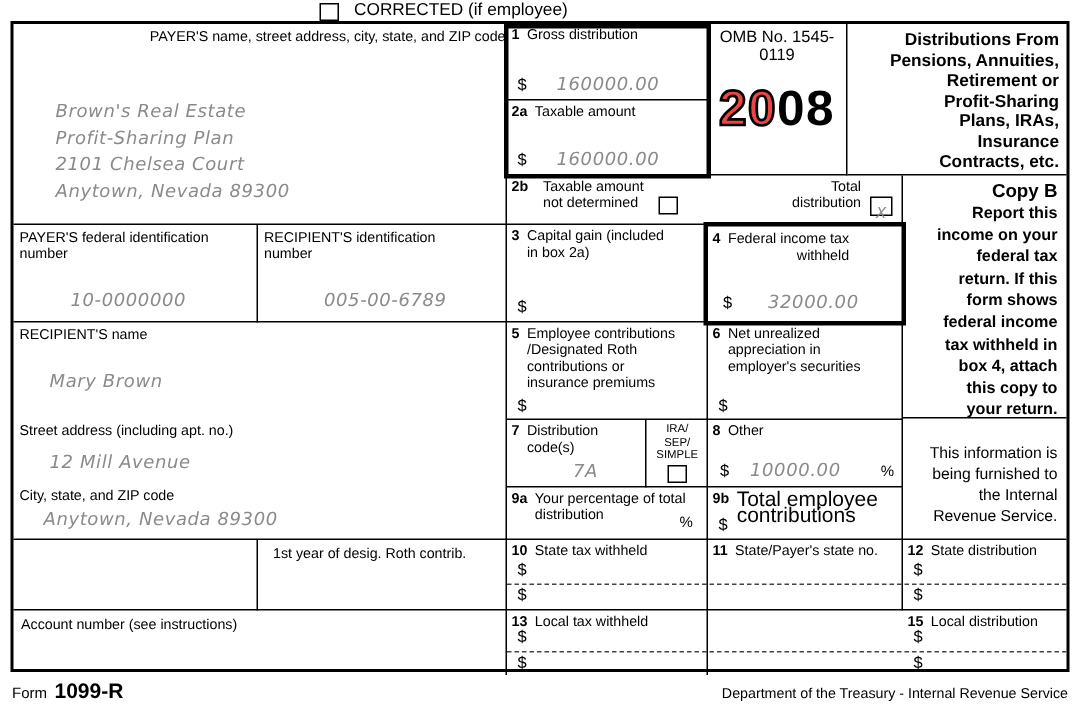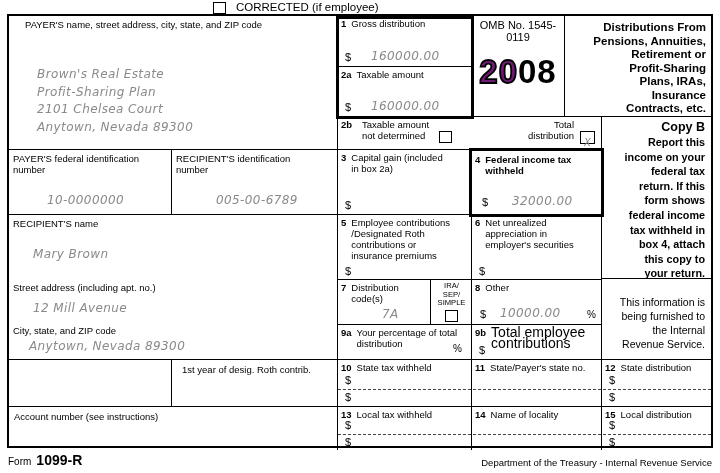--- a/index.html
+++ b/index.html
@@ -5,36 +5,36 @@
   html,body { margin:0; padding:0; background:#fff; }
   body { width:720px; height:473px; position:relative; font-family:"Liberation Sans", sans-serif; color:#000; overflow:hidden; }
   .abs { position:absolute; }
   .cell { position:absolute; box-sizing:border-box; }
   .br { border-right:1px solid #000; }
   .bb { border-bottom:1px solid #000; }
   .bl { border-left:1px solid #000; }
   .head { display:flex; gap:5px; padding:2px 3px; align-items:flex-start; }
   .num { font-weight:bold; font-size:9.5px; line-height:11px; flex:0 0 auto; }
   .lbl { font-size:9.5px; line-height:11px; white-space:pre-line; }
-  .lbl.bold { font-weight:bold; }
+  .lbl.bold { font-weight:normal;text-align:right; }
   .sm { font-size:14px; }
   .dollar { position:absolute; font-size:11px; }
   .pct { position:absolute; font-size:10px; }
   .hand { font-family:"DejaVu Sans", sans-serif; font-style:italic; color:#8a8a8a; font-size:12px; letter-spacing:0.4px; white-space:pre-line; }
   .hand.block { line-height:17.5px; }
   .cbx { position:absolute; width:13px; height:12px; border:1px solid #000; background:#fff; box-sizing:border-box; text-align:center; }
   .cbx .mark { font-family:"DejaVu Sans", sans-serif; font-style:italic; color:#8a8a8a; font-size:10px; line-height:11px; }
   .rt { text-align:right; white-space:pre-line; }
   .title-block { font-weight:bold; font-size:11.5px; line-height:13.5px; }
   .copyb-title { font-weight:bold; font-size:12.5px; line-height:15px; }
   .copyb-body { font-weight:bold; font-size:10.8px; line-height:14.6px; }
   .info-body { font-size:10.5px; line-height:14px; }
   .omb { font-size:11px; }
   .year { font-size:33px; font-weight:bold; letter-spacing:1px; line-height:34px; }
-  .year .outline { color:#701a75; -webkit-text-stroke:1.8px #000; }
+  .year .outline { color:#ef4444; -webkit-text-stroke:1.8px #000; }
   .formline { font-size:9.5px; }
   .formline b { font-size:13.5px; }
   .dash { position:absolute; border-top:1px dashed #444; height:0; }
   .thick { position:absolute; border:3px solid #000; box-sizing:border-box; pointer-events:none; background:transparent; }
   .footer-form { display:flex; align-items:baseline; gap:5px; font-size:10px; }
   .footer-form b { font-size:14px; }
   .footer-dept { font-size:9.5px; }
   .corrected-lbl { font-size:11.5px; }
 </style>
 </head>
@@ -42,21 +42,21 @@
 
 <div class="cbx abs" style="left:213px; top:2px;"></div>
 <div class="abs corrected-lbl" style="left:236px; top:1px;">CORRECTED (if employee)</div>
 
 <div class="cell" style="left:7px; top:14px; width:706px; height:434px; border:2px solid #000;">
 
   <div class="dash" style="left:329px; top:373px; width:373px;"></div>
   <div class="dash" style="left:329px; top:418px; width:373px;"></div>
 
   <div class="cell br bb" style="left:0; top:0; width:329px; height:134px;">
-    <div class="lbl" style="padding:3px 16px;">PAYER'S name, street address, city, state, and ZIP code</div>
+    <div class="lbl" style="padding:3px 0;text-align:right;">PAYER'S name, street address, city, state, and ZIP code</div>
     <div class="hand block abs" style="left:28px; top:50px;">Brown's Real Estate
 Profit-Sharing Plan
 2101 Chelsea Court
 Anytown, Nevada 89300</div>
   </div>
 
   <div class="cell bb" style="left:329px; top:0; width:134px; height:51px;">
     <div class="head">
         <span class="num">1</span>
         <span class="lbl">Gross distribution</span>
@@ -259,26 +259,20 @@
 
   <div class="cell br" style="left:329px; top:391px; width:134px; height:43px;">
     <div class="head">
         <span class="num">13</span>
         <span class="lbl">Local tax withheld</span>
       </div>
     <span class="dollar" style="left:7px; top:12px;">$</span>
     <span class="dollar" style="left:7px; top:29px;">$</span>
   </div>
 
-  <div class="cell br" style="left:463px; top:391px; width:130px; height:43px;">
-    <div class="head">
-        <span class="num">14</span>
-        <span class="lbl">Name of locality</span>
-      </div>
-  </div>
 
   <div class="cell" style="left:593px; top:391px; width:109px; height:43px;">
     <div class="head">
         <span class="num">15</span>
         <span class="lbl">Local distribution</span>
       </div>
     <span class="dollar" style="left:7px; top:12px;">$</span>
     <span class="dollar" style="left:7px; top:29px;">$</span>
   </div>
 

